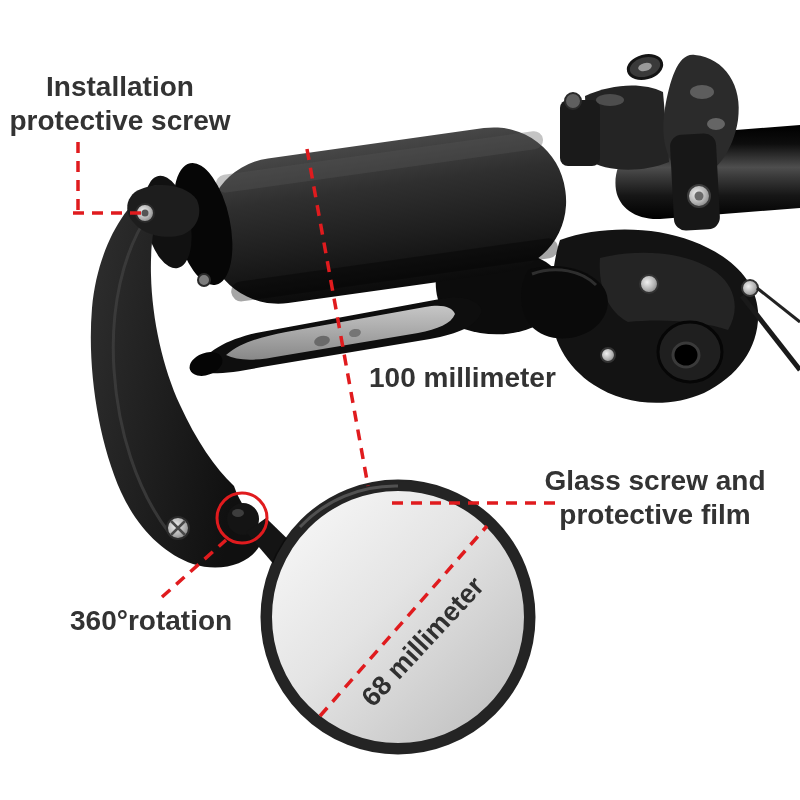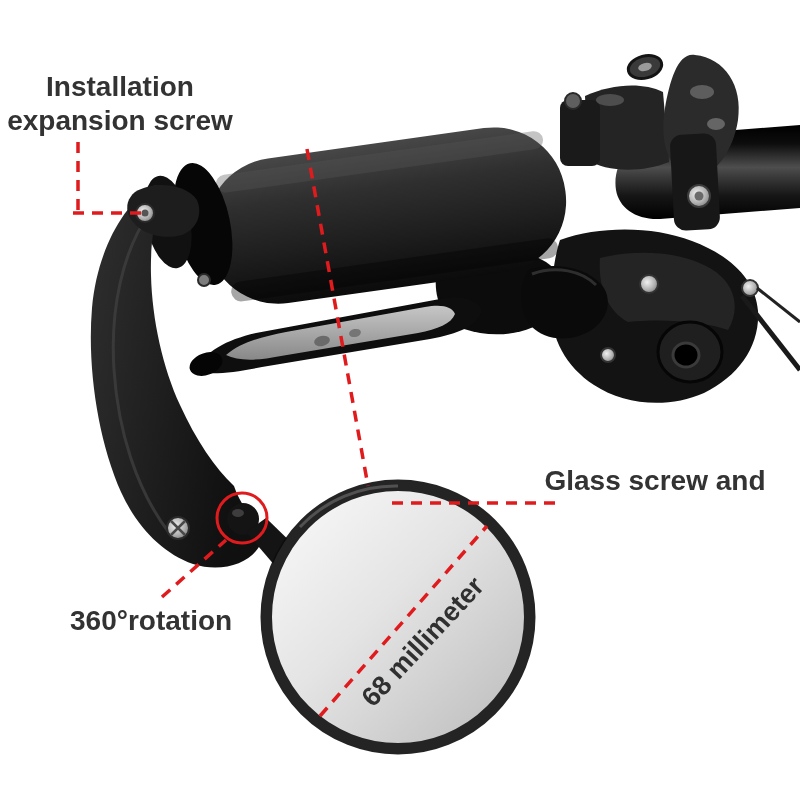--- a/index.html
+++ b/index.html
@@ -141,25 +141,27 @@
     <path d="M307,149 L368,486" stroke-width="3.5" stroke-dasharray="11 8"></path>
     <path d="M392,503 L557,503" stroke-width="3.5" stroke-dasharray="11 8"></path>
     <path d="M320,716 L487,526" stroke-width="3.5" stroke-dasharray="11 8"></path>
     <path d="M162,597 L226,540" stroke-width="3.5" stroke-dasharray="11 8"></path>
     <circle cx="242" cy="518" r="25" stroke-width="3"></circle>
   </g>
 </svg>
 
 <div class="label center" style="left:0px;top:70px;width:240px;">
   <div>Installation</div>
-  <div>expansion screw</div>
+  <div>protective screw</div>
 </div>
 
+<div class="label" style="left:369px;top:361px;">100 millimeter</div>
 
 <div class="label center" style="left:535px;top:464px;width:240px;">
   <div>Glass screw and</div>
+  <div>protective film</div>
 </div>
 
 <div class="label" style="left:70px;top:604px;text-align:right;">360°rotation</div>
 
 <div class="label-diam" style="left:423px;top:642px;">68 millimeter</div>
 
 </div>
 
 </body></html>

